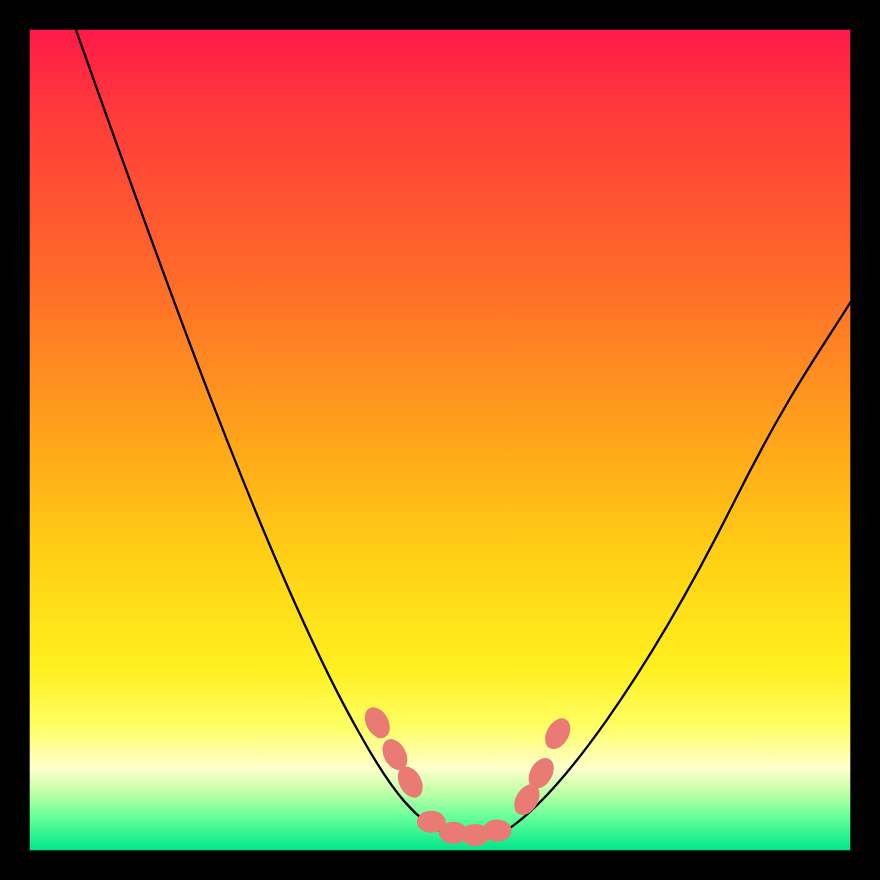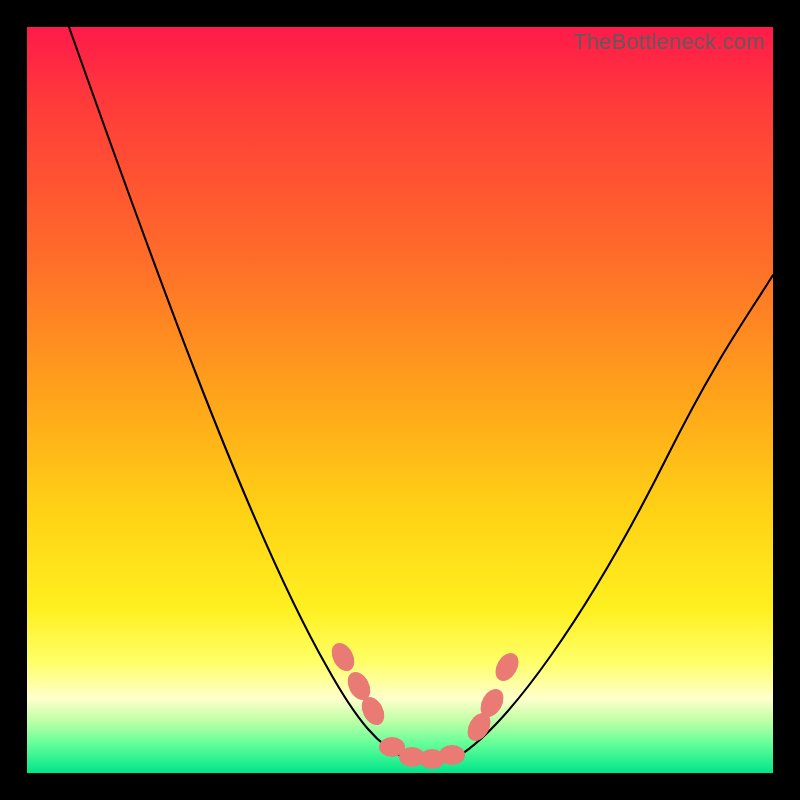--- a/index.html
+++ b/index.html
@@ -65,21 +65,20 @@
     fill: #ea7a74;
     stroke: none;
   }
 </style>
 </head>
 <body>
 
 <div class="stage">
   <div class="plot-area">
 
-    <div class="watermark">TheBottleneck.com</div>
 
     <svg class="curve" viewBox="0 0 746 746" preserveAspectRatio="none">
 
       <path class="v-curve" d="M 42 0
                C 120 220, 220 500, 300 640
                C 330 694, 352 720, 380 732
                "></path>
 
       <path class="v-curve" d="M 380 732
                C 395 736, 410 736, 430 730

